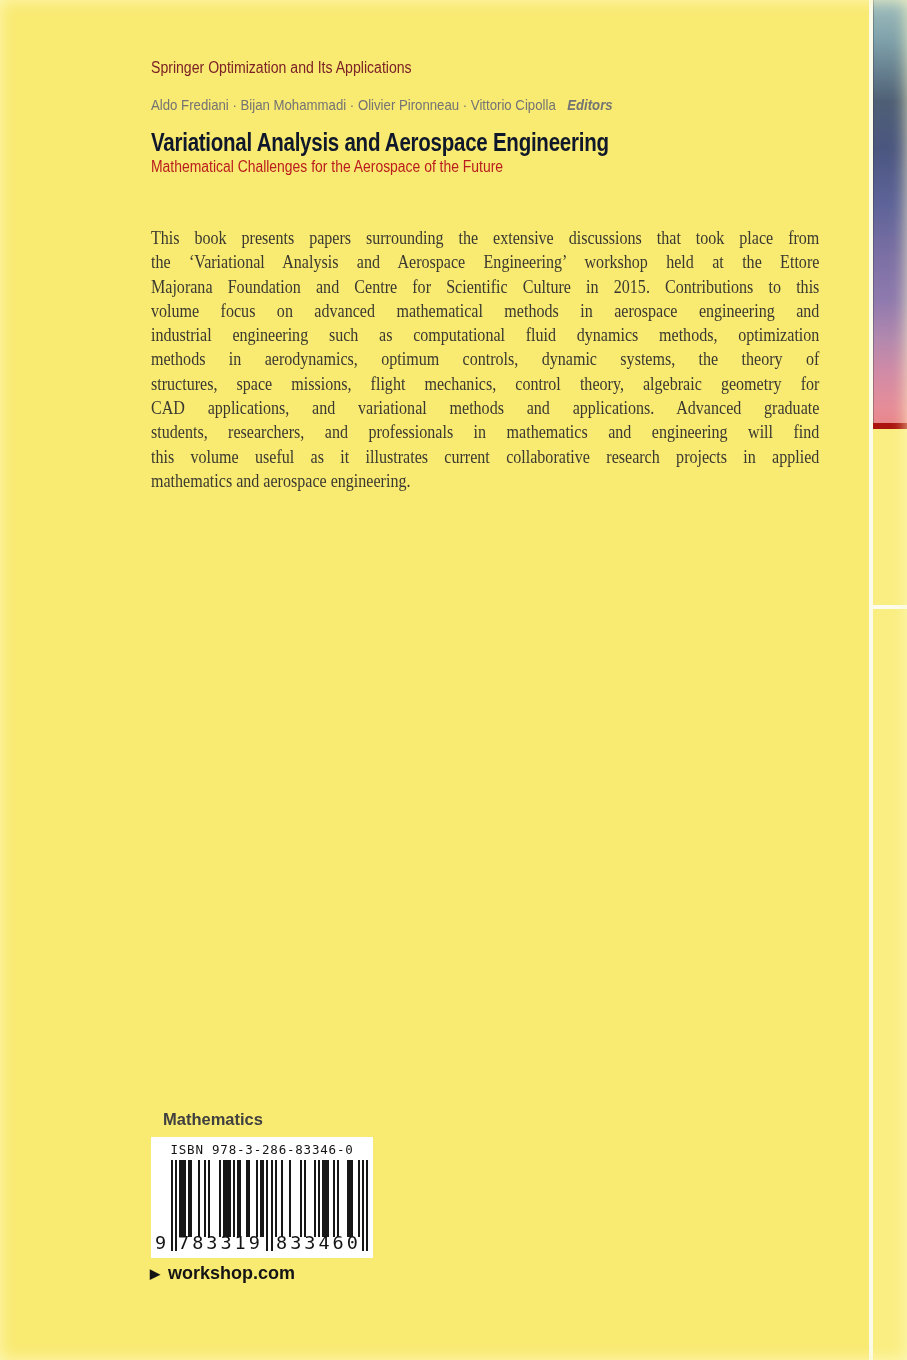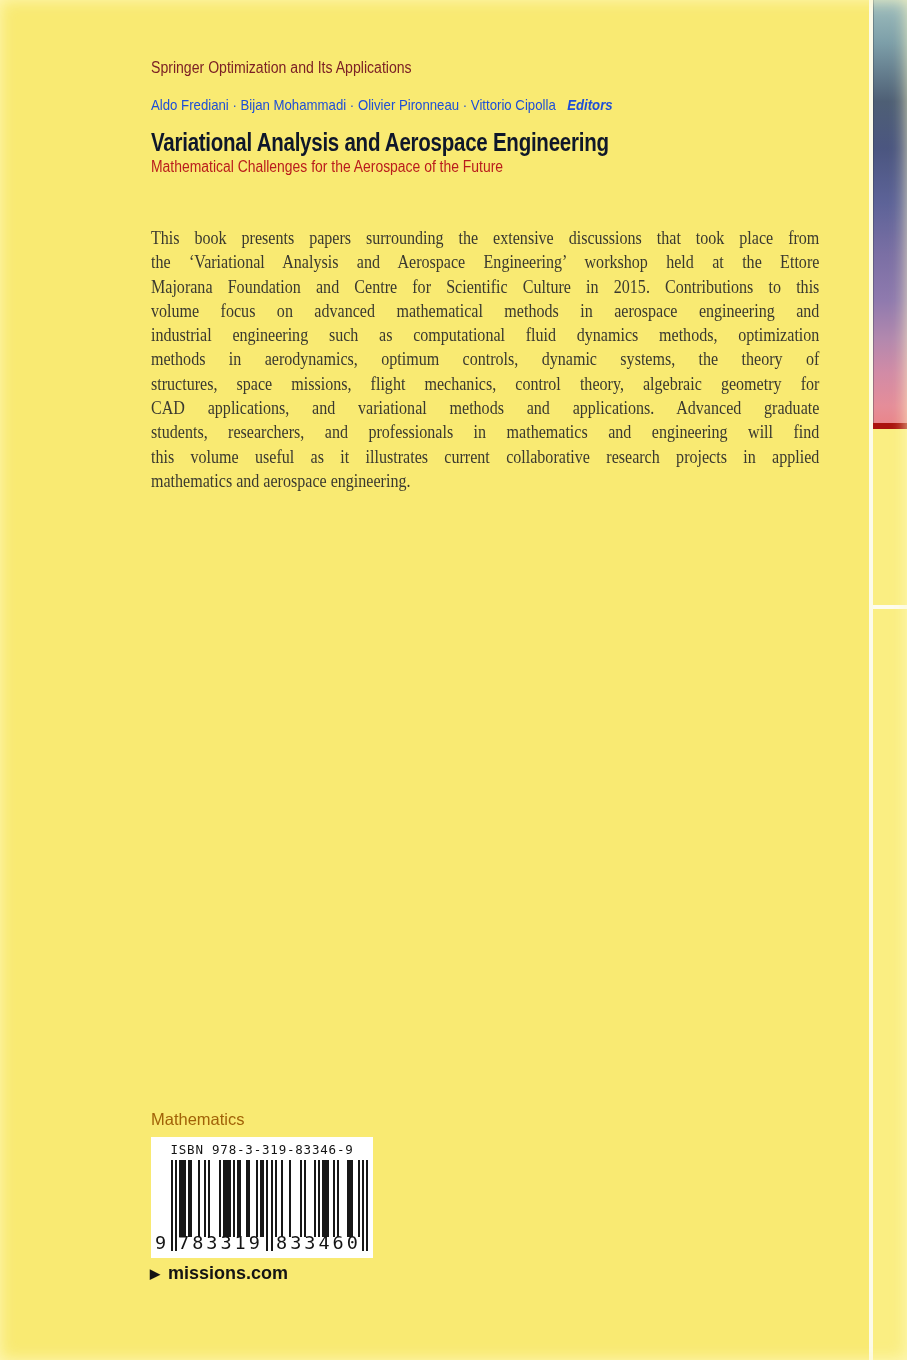--- a/index.html
+++ b/index.html
@@ -10,35 +10,35 @@
   }
   .edge-glow { position:absolute; inset:0; box-shadow: inset 0 0 16px rgba(255,250,195,.85); pointer-events:none; z-index:9; }
 
   
   .cx { display:inline-block; white-space:nowrap; transform-origin:left center; }
   .cx88 { transform:scaleX(.88); }
   .cx82 { transform:scaleX(.82); }
   .cx87 { transform:scaleX(.87); }
 
   .series-title { position:absolute; left:151px; top:59px; font-size:16px; font-weight:normal; color:#7c2125; }
-  .editors-line { position:absolute; left:151px; top:96px; font-size:15px; color:#1d4ed8; }
+  .editors-line { position:absolute; left:151px; top:96px; font-size:15px; color:#737373; }
   .editors-label { font-style:italic; font-weight:600; margin-left:13px; }
   .book-title { position:absolute; left:151px; top:128px; font-size:25px; font-weight:bold; color:#0f172a; letter-spacing:-.3px; }
   .book-subtitle { position:absolute; left:151px; top:158px; font-size:16px; font-weight:500; color:#b91c1c; }
 
   .description {
     position:absolute; left:151px; top:226px; width:770px;
     transform:scaleX(.868); transform-origin:left top;
     font-family:"Liberation Serif", serif; font-size:18.5px; line-height:24.3px;
     color:#3a392f;
   }
   .para-line { text-align:justify; text-align-last:justify; }
   .para-line.last { text-align-last:left; }
 
-  .category-label { position:absolute; left:151px; top:1110px; font-size:16.5px; font-weight:normal; color:#a16207; }
+  .category-label { position:absolute; left:163px; top:1110px; font-size:16.5px; font-weight:bold; color:#404040; }
 
   .barcode-box { position:absolute; left:151px; top:1137px; width:222px; height:121px; background:#ffffff; }
   .isbn-line { position:absolute; top:5px; left:0; right:0; text-align:center;
     font-family:"DejaVu Sans Mono", monospace; font-size:12.5px; letter-spacing:.8px; color:#141414; }
   .bars { position:absolute; left:20px; top:23px; width:197px; height:92px; }
   .bar { position:absolute; top:0; height:77px; background:#171717; }
   .bar.tall { height:91px; }
   .bc-digit { position:absolute; top:95px; font-family:"DejaVu Sans Mono", monospace; font-size:18.5px; color:#141414; }
   .bc-left { left:4px; }
   .bc-g1 { left:27px; letter-spacing:3px;text-align:center; }
@@ -87,21 +87,21 @@
     <div class="para-line">structures, space missions, flight mechanics, control theory, algebraic geometry for</div>
     <div class="para-line">CAD applications, and variational methods and applications. Advanced graduate</div>
     <div class="para-line">students, researchers, and professionals in mathematics and engineering will find</div>
     <div class="para-line">this volume useful as it illustrates current collaborative research projects in applied</div>
     <div class="para-line last">mathematics and aerospace engineering.</div>
   </div>
 
 <div class="category-label">Mathematics</div>
 
 <div class="barcode-box">
-  <div class="isbn-line">ISBN 978-3-319-83346-9</div>
+  <div class="isbn-line">ISBN 978-3-286-83346-0</div>
   <div class="bars">
       <div class="bar tall" style="left: 0%; width: 1.05263%;"></div>
       <div class="bar tall" style="left: 2.10526%; width: 1.05263%;"></div>
       <div class="bar" style="left: 4.21053%; width: 3.15789%;"></div>
       <div class="bar" style="left: 8.42105%; width: 2.10526%;"></div>
       <div class="bar" style="left: 13.6842%; width: 1.05263%;"></div>
       <div class="bar" style="left: 16.8421%; width: 1.05263%;"></div>
       <div class="bar" style="left: 18.9474%; width: 1.05263%;"></div>
       <div class="bar" style="left: 24.2105%; width: 1.05263%;"></div>
       <div class="bar" style="left: 26.3158%; width: 4.21053%;"></div>
@@ -127,21 +127,21 @@
       <div class="bar tall" style="left: 96.8421%; width: 1.05263%;"></div>
       <div class="bar tall" style="left: 98.9474%; width: 1.05263%;"></div>
     </div>
   <div class="bc-digit bc-left">9</div>
   <div class="bc-digit bc-g1">783319</div>
   <div class="bc-digit bc-g2">833460</div>
 </div>
 
 <div class="springer-footer">
   <span class="arrow-icon">▶</span>
-  <span>missions.com</span>
+  <span>workshop.com</span>
 </div>
 
 <div class="white-vline"></div>
 
 <div class="spine-strip">
   <div class="spine-image"></div>
   <div class="spine-redbar"></div>
   <div class="spine-hline"></div>
 </div>
 

